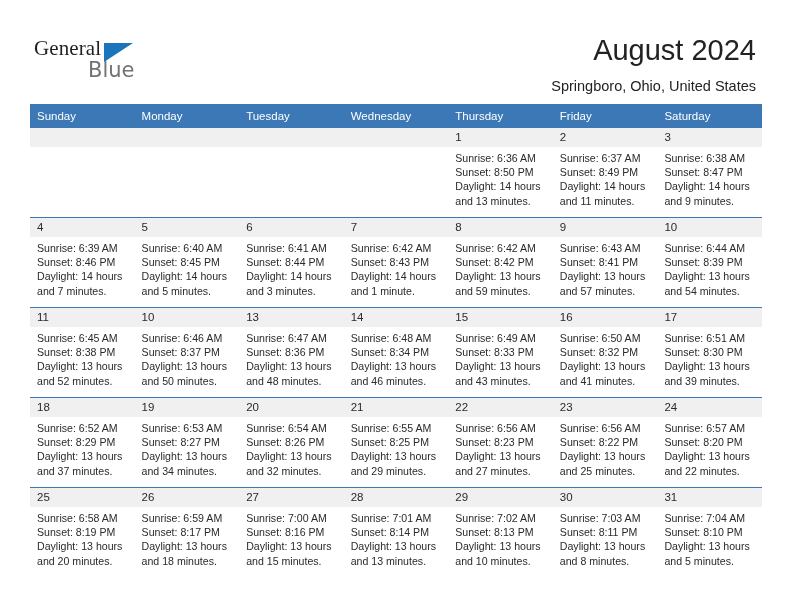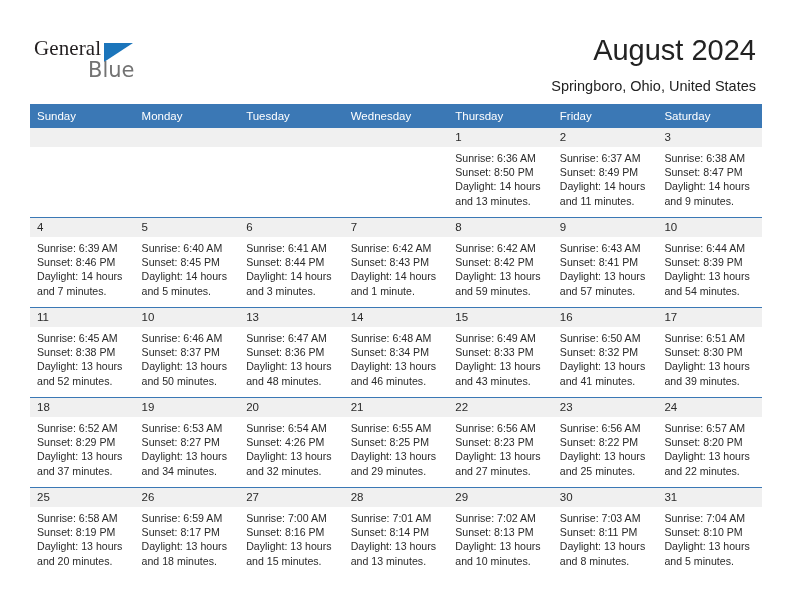--- a/index.html
+++ b/index.html
@@ -382,21 +382,21 @@
             <div>Sunrise: 6:53 AM</div>
             <div>Sunset: 8:27 PM</div>
             <div>Daylight: 13 hours</div>
             <div>and 34 minutes.</div>
           </div>
         </td>
         <td>
           <div class="daynum">20</div>
           <div class="cellbody">
             <div>Sunrise: 6:54 AM</div>
-            <div>Sunset: 4:26 PM</div>
+            <div>Sunset: 8:26 PM</div>
             <div>Daylight: 13 hours</div>
             <div>and 32 minutes.</div>
           </div>
         </td>
         <td>
           <div class="daynum">21</div>
           <div class="cellbody">
             <div>Sunrise: 6:55 AM</div>
             <div>Sunset: 8:25 PM</div>
             <div>Daylight: 13 hours</div>

